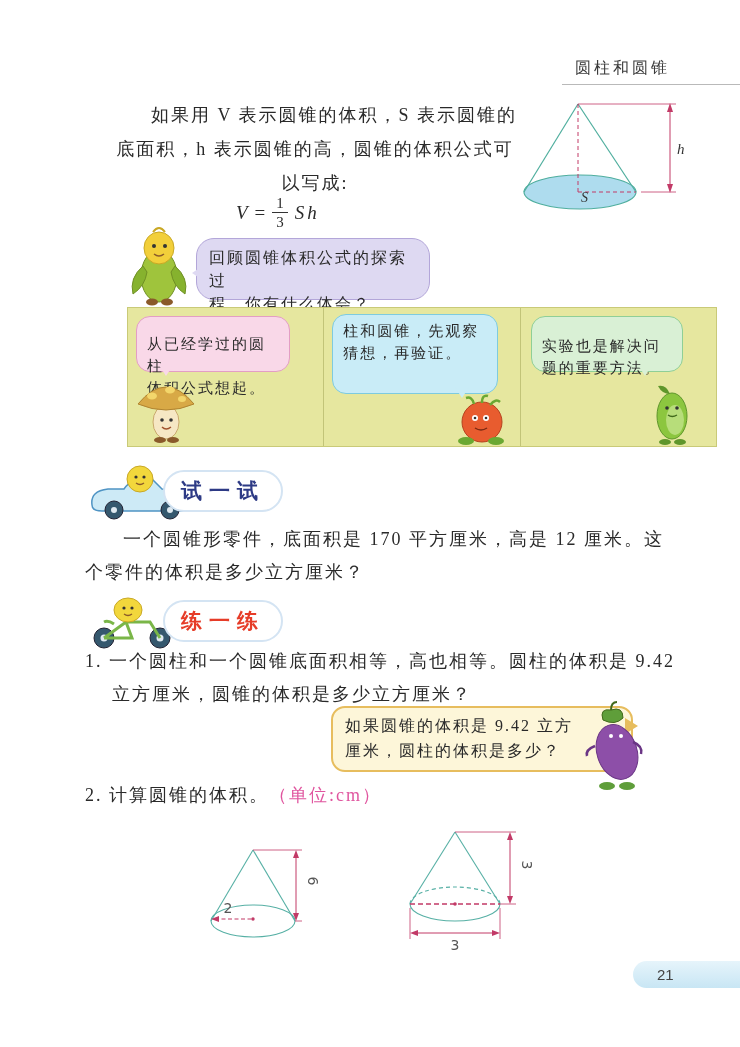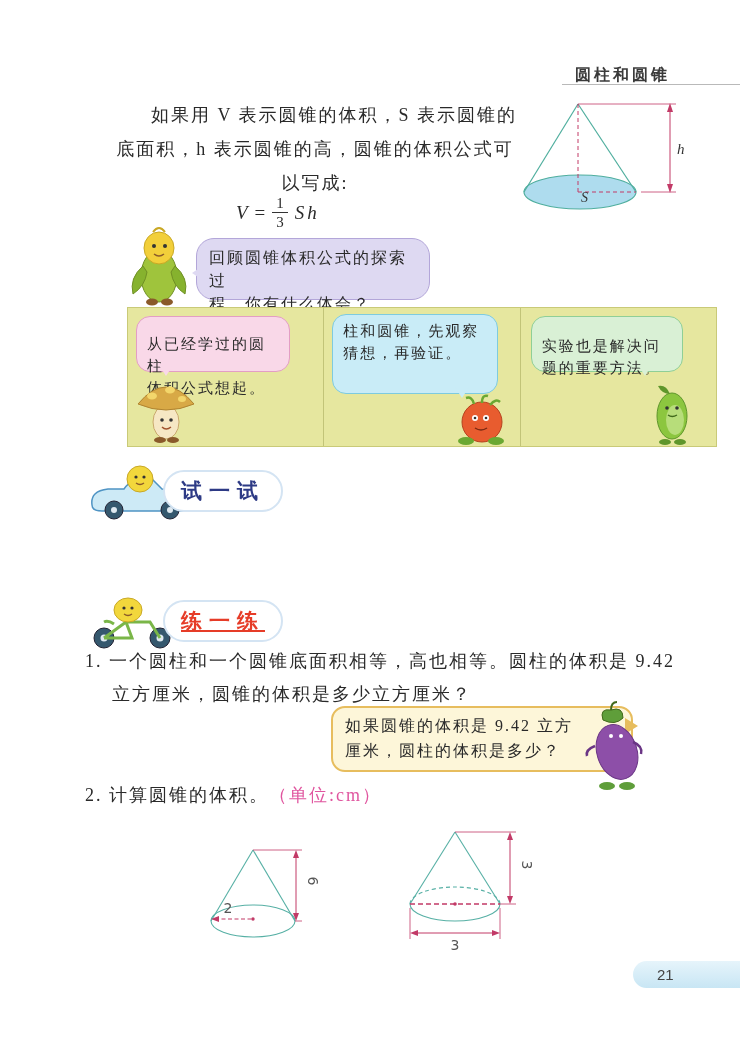--- a/index.html
+++ b/index.html
@@ -68,21 +68,21 @@
       line-height:27px;padding-left:24px;box-sizing:border-box;}
 
   svg text{font-family:"Liberation Serif", serif;}
   svg .dimlabel{font-family:"DejaVu Sans", sans-serif;fill:#555;font-size:14px;}
 </style>
 </head>
 <body>
 
 <div class="page">
 
-  <div class="abs chapter-title" style="left:575px;top:65px;font-weight:bold;">圆柱和圆锥</div>
+  <div class="abs chapter-title" style="left:575px;top:58px;">圆柱和圆锥</div>
   <div class="abs header-rule" style="left:562px;top:84px;width:178px;"></div>
 
   <div class="abs intro" style="left:85px;top:98px;width:460px;">
     <div class="indent">如果用 V 表示圆锥的体积，S 表示圆锥的</div>
     <div>底面积，h 表示圆锥的高，圆锥的体积公式可</div>
     <div>以写成:</div>
   </div>
 
   <div class="abs formula" style="left:236px;top:194px;">
     <span>V</span>
@@ -188,34 +188,38 @@
     <circle cx="30" cy="47" r="9" fill="#35586e" stroke="#223"></circle>
       <circle cx="30" cy="47" r="3" fill="#dfe9f0"></circle>
     <circle cx="86" cy="47" r="9" fill="#35586e" stroke="#223"></circle>
       <circle cx="86" cy="47" r="3" fill="#dfe9f0"></circle>
     <circle cx="56" cy="16" r="13" fill="#f2d73c" stroke="#c9a825"></circle>
     <circle cx="52" cy="14" r="1.6" fill="#333"></circle>
       <circle cx="60" cy="14" r="1.6" fill="#333"></circle>
     <path d="M52,20 Q56,23 60,20" fill="none" stroke="#8a5a2a" stroke-width="1.3"></path>
   </svg>
   <div class="abs cloud-title try" style="left:163px;top:470px;">试一试</div>
+  <div class="abs body-text" style="left:85px;top:523px;width:600px;">
+    <div class="indent">一个圆锥形零件，底面积是 170 平方厘米，高是 12 厘米。这</div>
+    <div>个零件的体积是多少立方厘米？</div>
+  </div>
 
   <svg class="abs" style="left:84px;top:594px;" width="102" height="58">
     <circle cx="20" cy="44" r="10" fill="#35586e" stroke="#223"></circle>
       <circle cx="20" cy="44" r="3.5" fill="#dfe9f0"></circle>
     <circle cx="76" cy="44" r="10" fill="#35586e" stroke="#223"></circle>
       <circle cx="76" cy="44" r="3.5" fill="#dfe9f0"></circle>
     <path d="M20,44 L42,28 L66,28 L76,44 M42,28 L48,44 L20,44" fill="none" stroke="#7ab648" stroke-width="3"></path>
     <path d="M30,30 Q24,26 20,28" fill="none" stroke="#7ab648" stroke-width="3"></path>
     <ellipse cx="44" cy="16" rx="14" ry="12" fill="#f2d73c" stroke="#c9a825"></ellipse>
     <circle cx="40" cy="14" r="1.6" fill="#333"></circle>
       <circle cx="48" cy="14" r="1.6" fill="#333"></circle>
     <path d="M40,20 Q44,23 48,20" fill="none" stroke="#8a5a2a" stroke-width="1.3"></path>
   </svg>
-  <div class="abs cloud-title practice" style="left:163px;top:600px;text-decoration:underline;">练一练</div>
+  <div class="abs cloud-title practice" style="left:163px;top:600px;">练一练</div>
 
   <div class="abs body-text" style="left:85px;top:645px;width:620px;">
     <div>1. 一个圆柱和一个圆锥底面积相等，高也相等。圆柱的体积是 9.42</div>
     <div style="padding-left:27px;">立方厘米，圆锥的体积是多少立方厘米？</div>
   </div>
 
   <div class="bubble cream" style="left:331px;top:706px;width:302px;height:66px;">
     <div>如果圆锥的体积是 9.42 立方</div>
     <div>厘米，圆柱的体积是多少？</div>
   </div>

